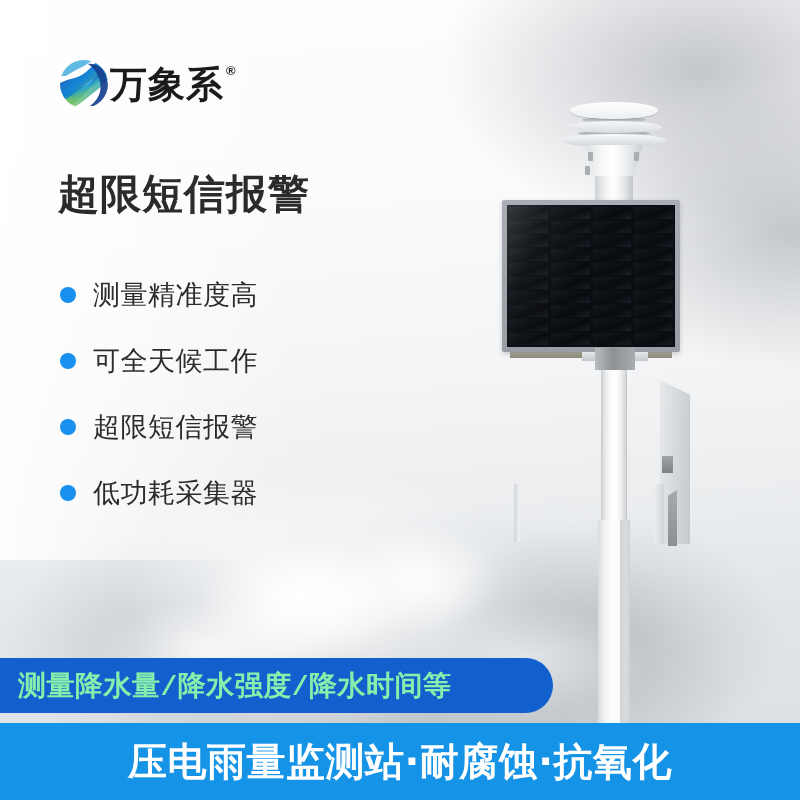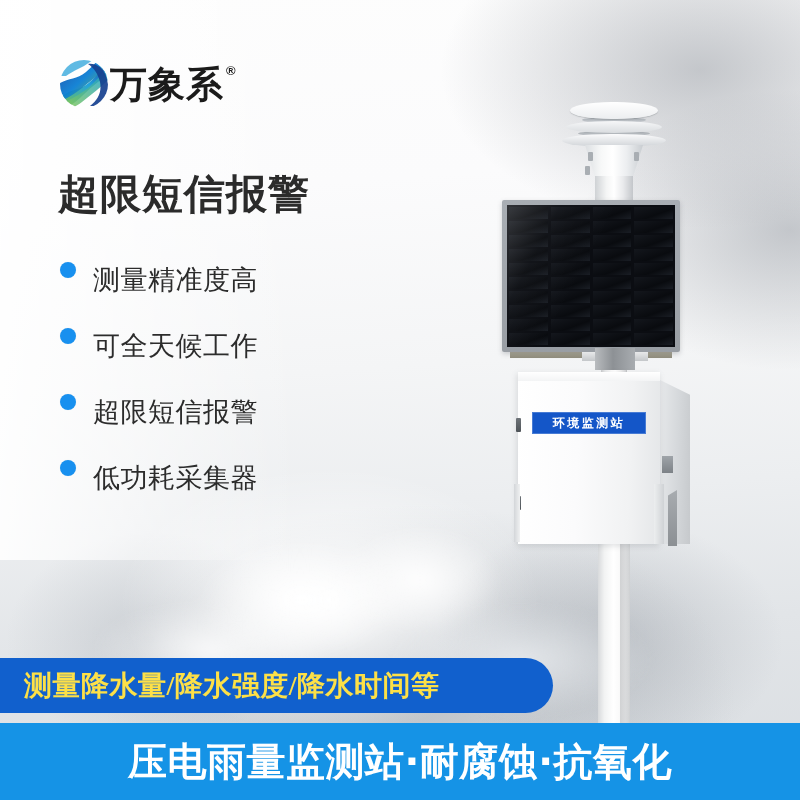--- a/index.html
+++ b/index.html
@@ -56,21 +56,21 @@
   
   .headline {
     position:absolute; left:58px; top:172px;
     font-family:"DejaVu Sans",sans-serif;
     font-size:41px; font-weight:700; color:#2b2b2b;
     letter-spacing:1px; line-height:1.12; white-space:nowrap;
   }
 
   
   .features { position:absolute; left:60px; top:262px; width:330px; }
-  .feature-row { display:flex; align-items:flex-start; height:66px; }
+  .feature-row { display:flex; align-items:center; height:66px; }
   .bullet {
     width:16px; height:16px; border-radius:50%;
     background:#1890ef; flex:0 0 16px; margin-right:17px;
     box-shadow:0 0 0 .5px rgba(0,0,0,.03);
   }
   .feature-label {
     font-family:"DejaVu Sans",sans-serif;
     font-size:27px; font-weight:500; color:#2c2c2c;
     letter-spacing:.5px; white-space:nowrap;
   }
@@ -216,23 +216,23 @@
   }
 
   
   .pill {
     position:absolute; left:0; top:658px; height:55px; width:553px;
     background:#1160cd;
     border-radius:0 28px 28px 0;
     display:flex; align-items:center;
   }
   .pill-text {
-    font-family:Liberation Serif, serif;
-    color:#fde047; font-size:28px; font-weight:700;
-    letter-spacing:.5px; margin-left:24px; white-space:nowrap;
+    font-family:Liberation Mono, monospace;
+    color:#86efac; font-size:28px; font-weight:700;
+    letter-spacing:.5px; margin-left:18px; white-space:nowrap;
   }
 
   
   .bottombar {
     position:absolute; left:0; top:723px; width:800px; height:77px;
     background:#1593e6;
     display:flex; align-items:center; justify-content:center;
   }
   .bottombar-text {
     font-family:"DejaVu Sans",sans-serif;
@@ -382,28 +382,20 @@
           <div class="solar-gloss"></div>
         </div>
       </div>
     </div>
 
     <div class="bracket-arm"></div>
     <div class="bracket"></div>
 
     <div class="box">
       <div class="box-side"></div>
-      <div class="box-face">
-        <div class="box-top-bevel"></div>
-        <div class="plaque">
-          <span class="plaque-text">环境监测站</span>
-        </div>
-        <div class="hinge" style="left:-2px;top:46px;"></div>
-        <div class="hinge" style="left:-2px;top:124px;"></div>
-      </div>
       <div class="box-lip-l"></div>
       <div class="box-lip-r"></div>
       <div class="box-shade-bottom"></div>
       <div class="latch"></div>
     </div>
 
   </div>
 
   <div class="pill">
     <span class="pill-text">测量降水量/降水强度/降水时间等</span>

